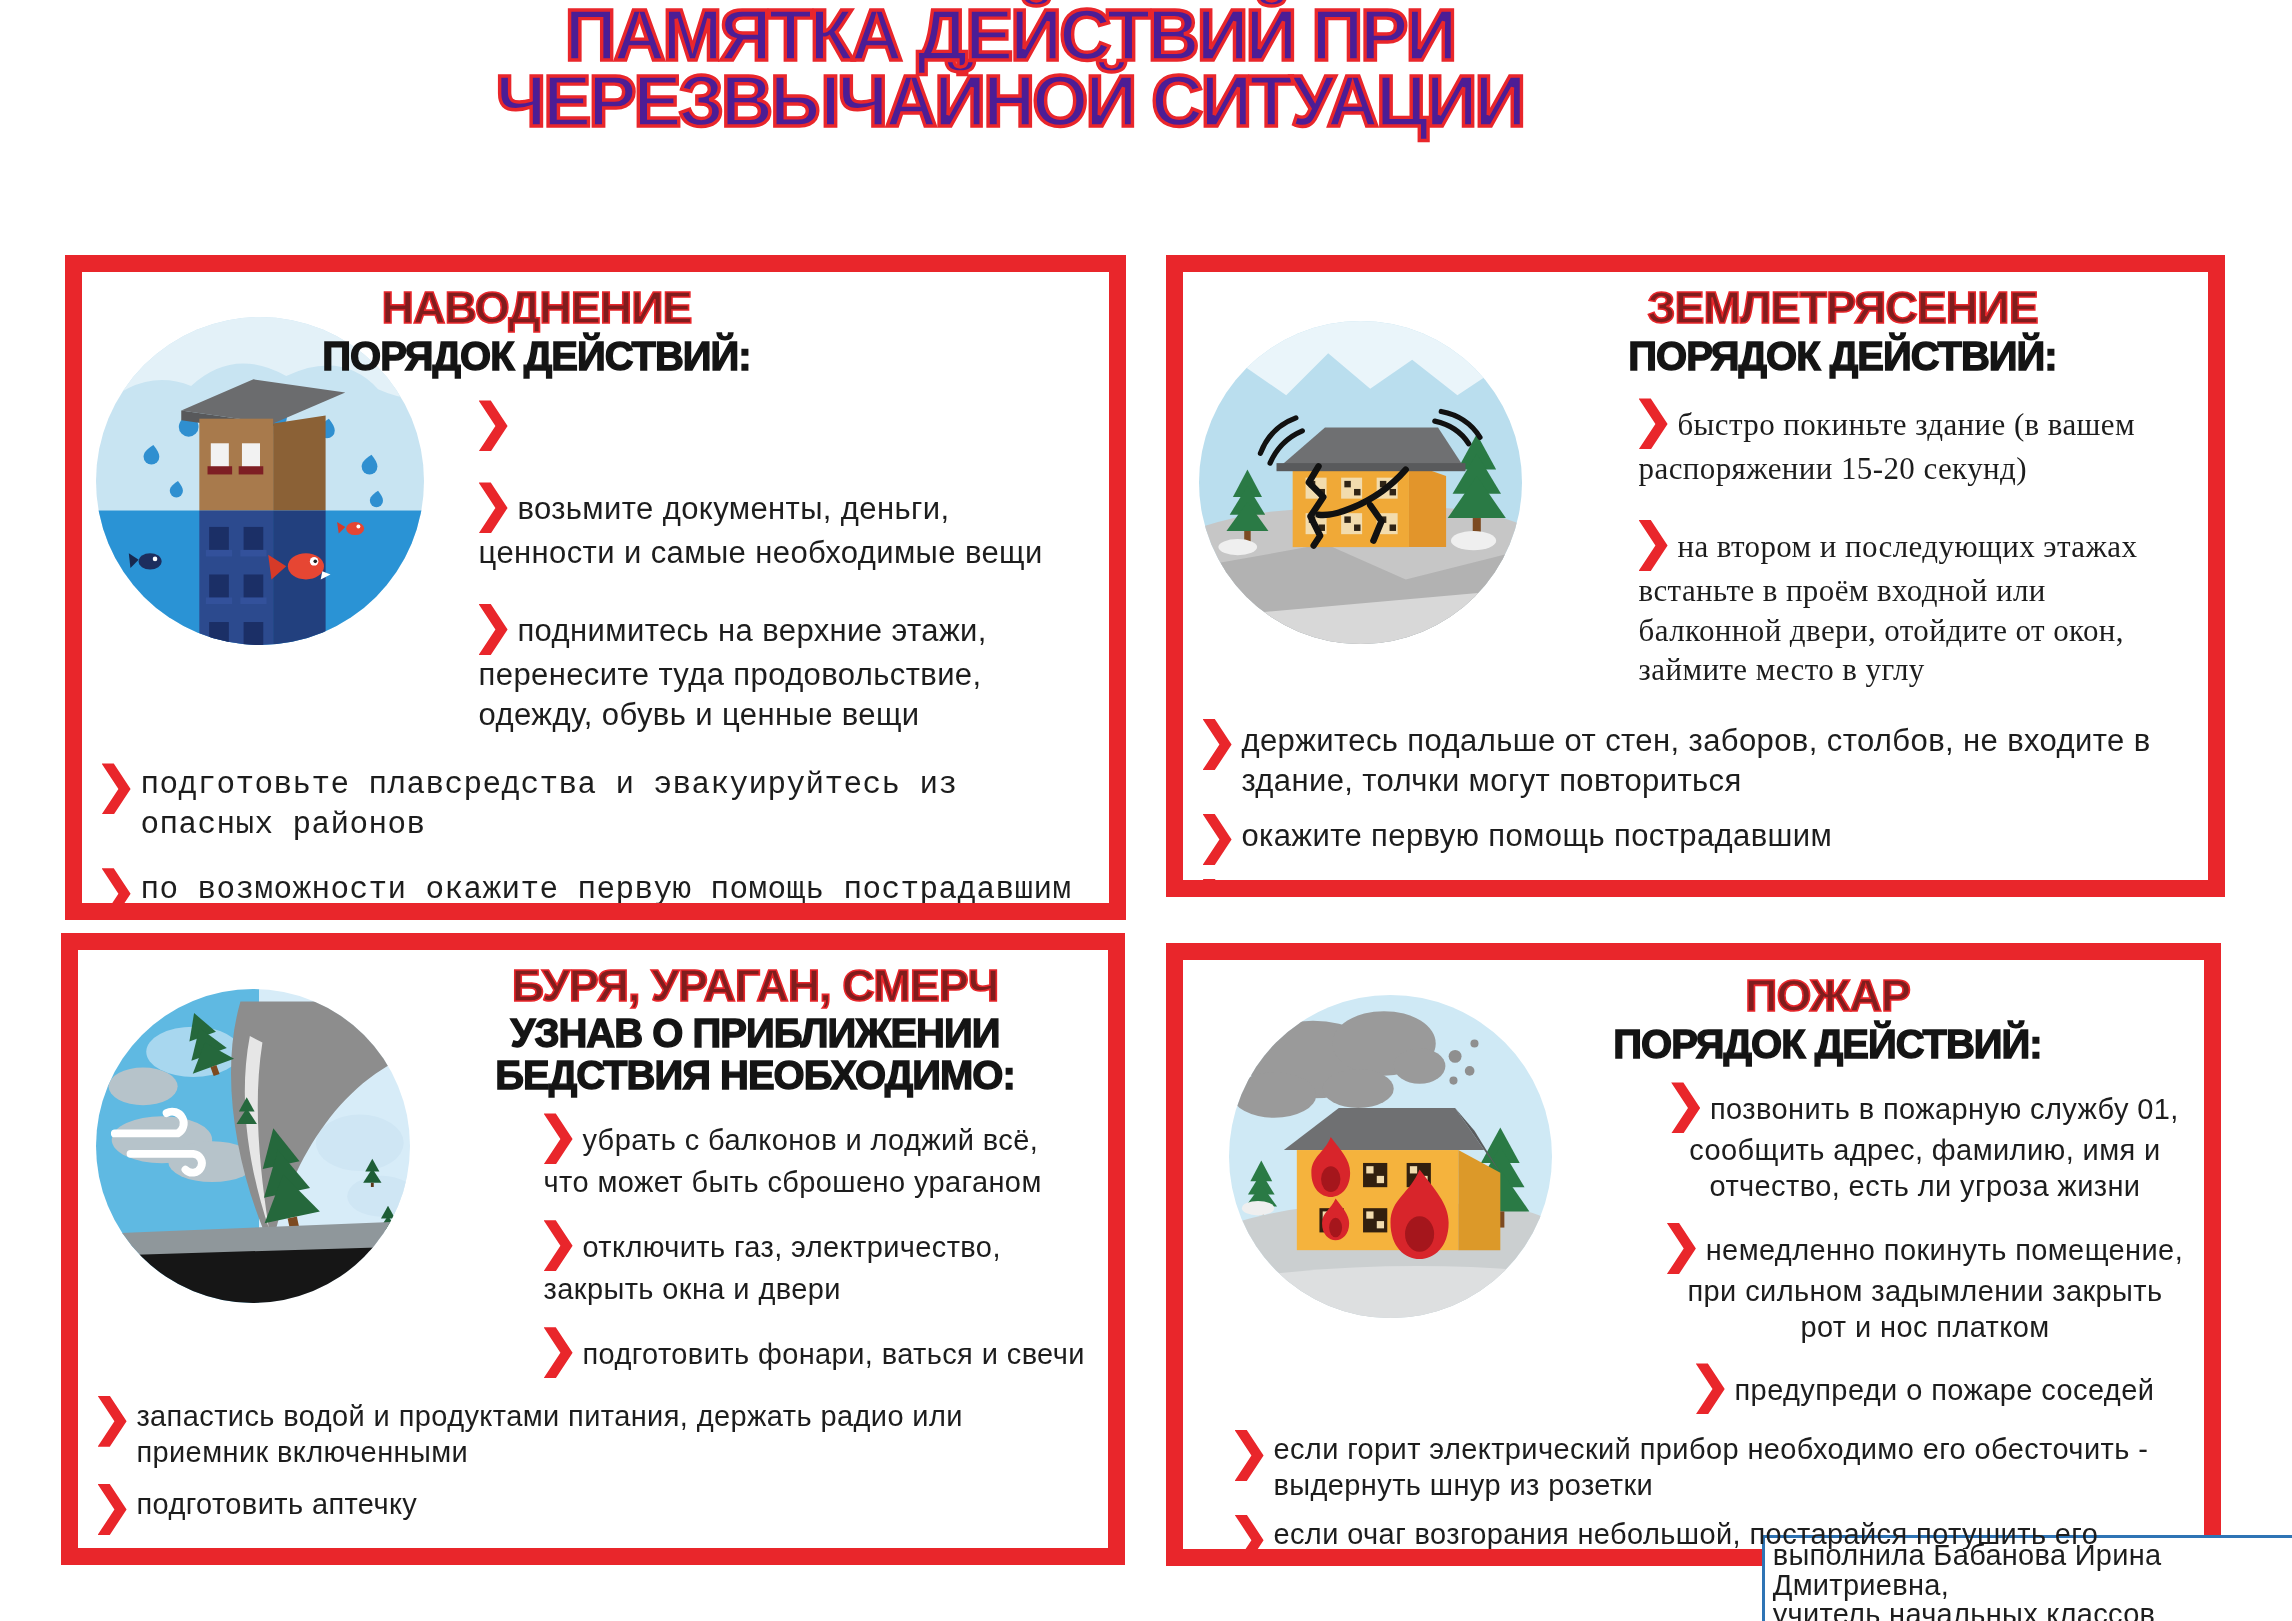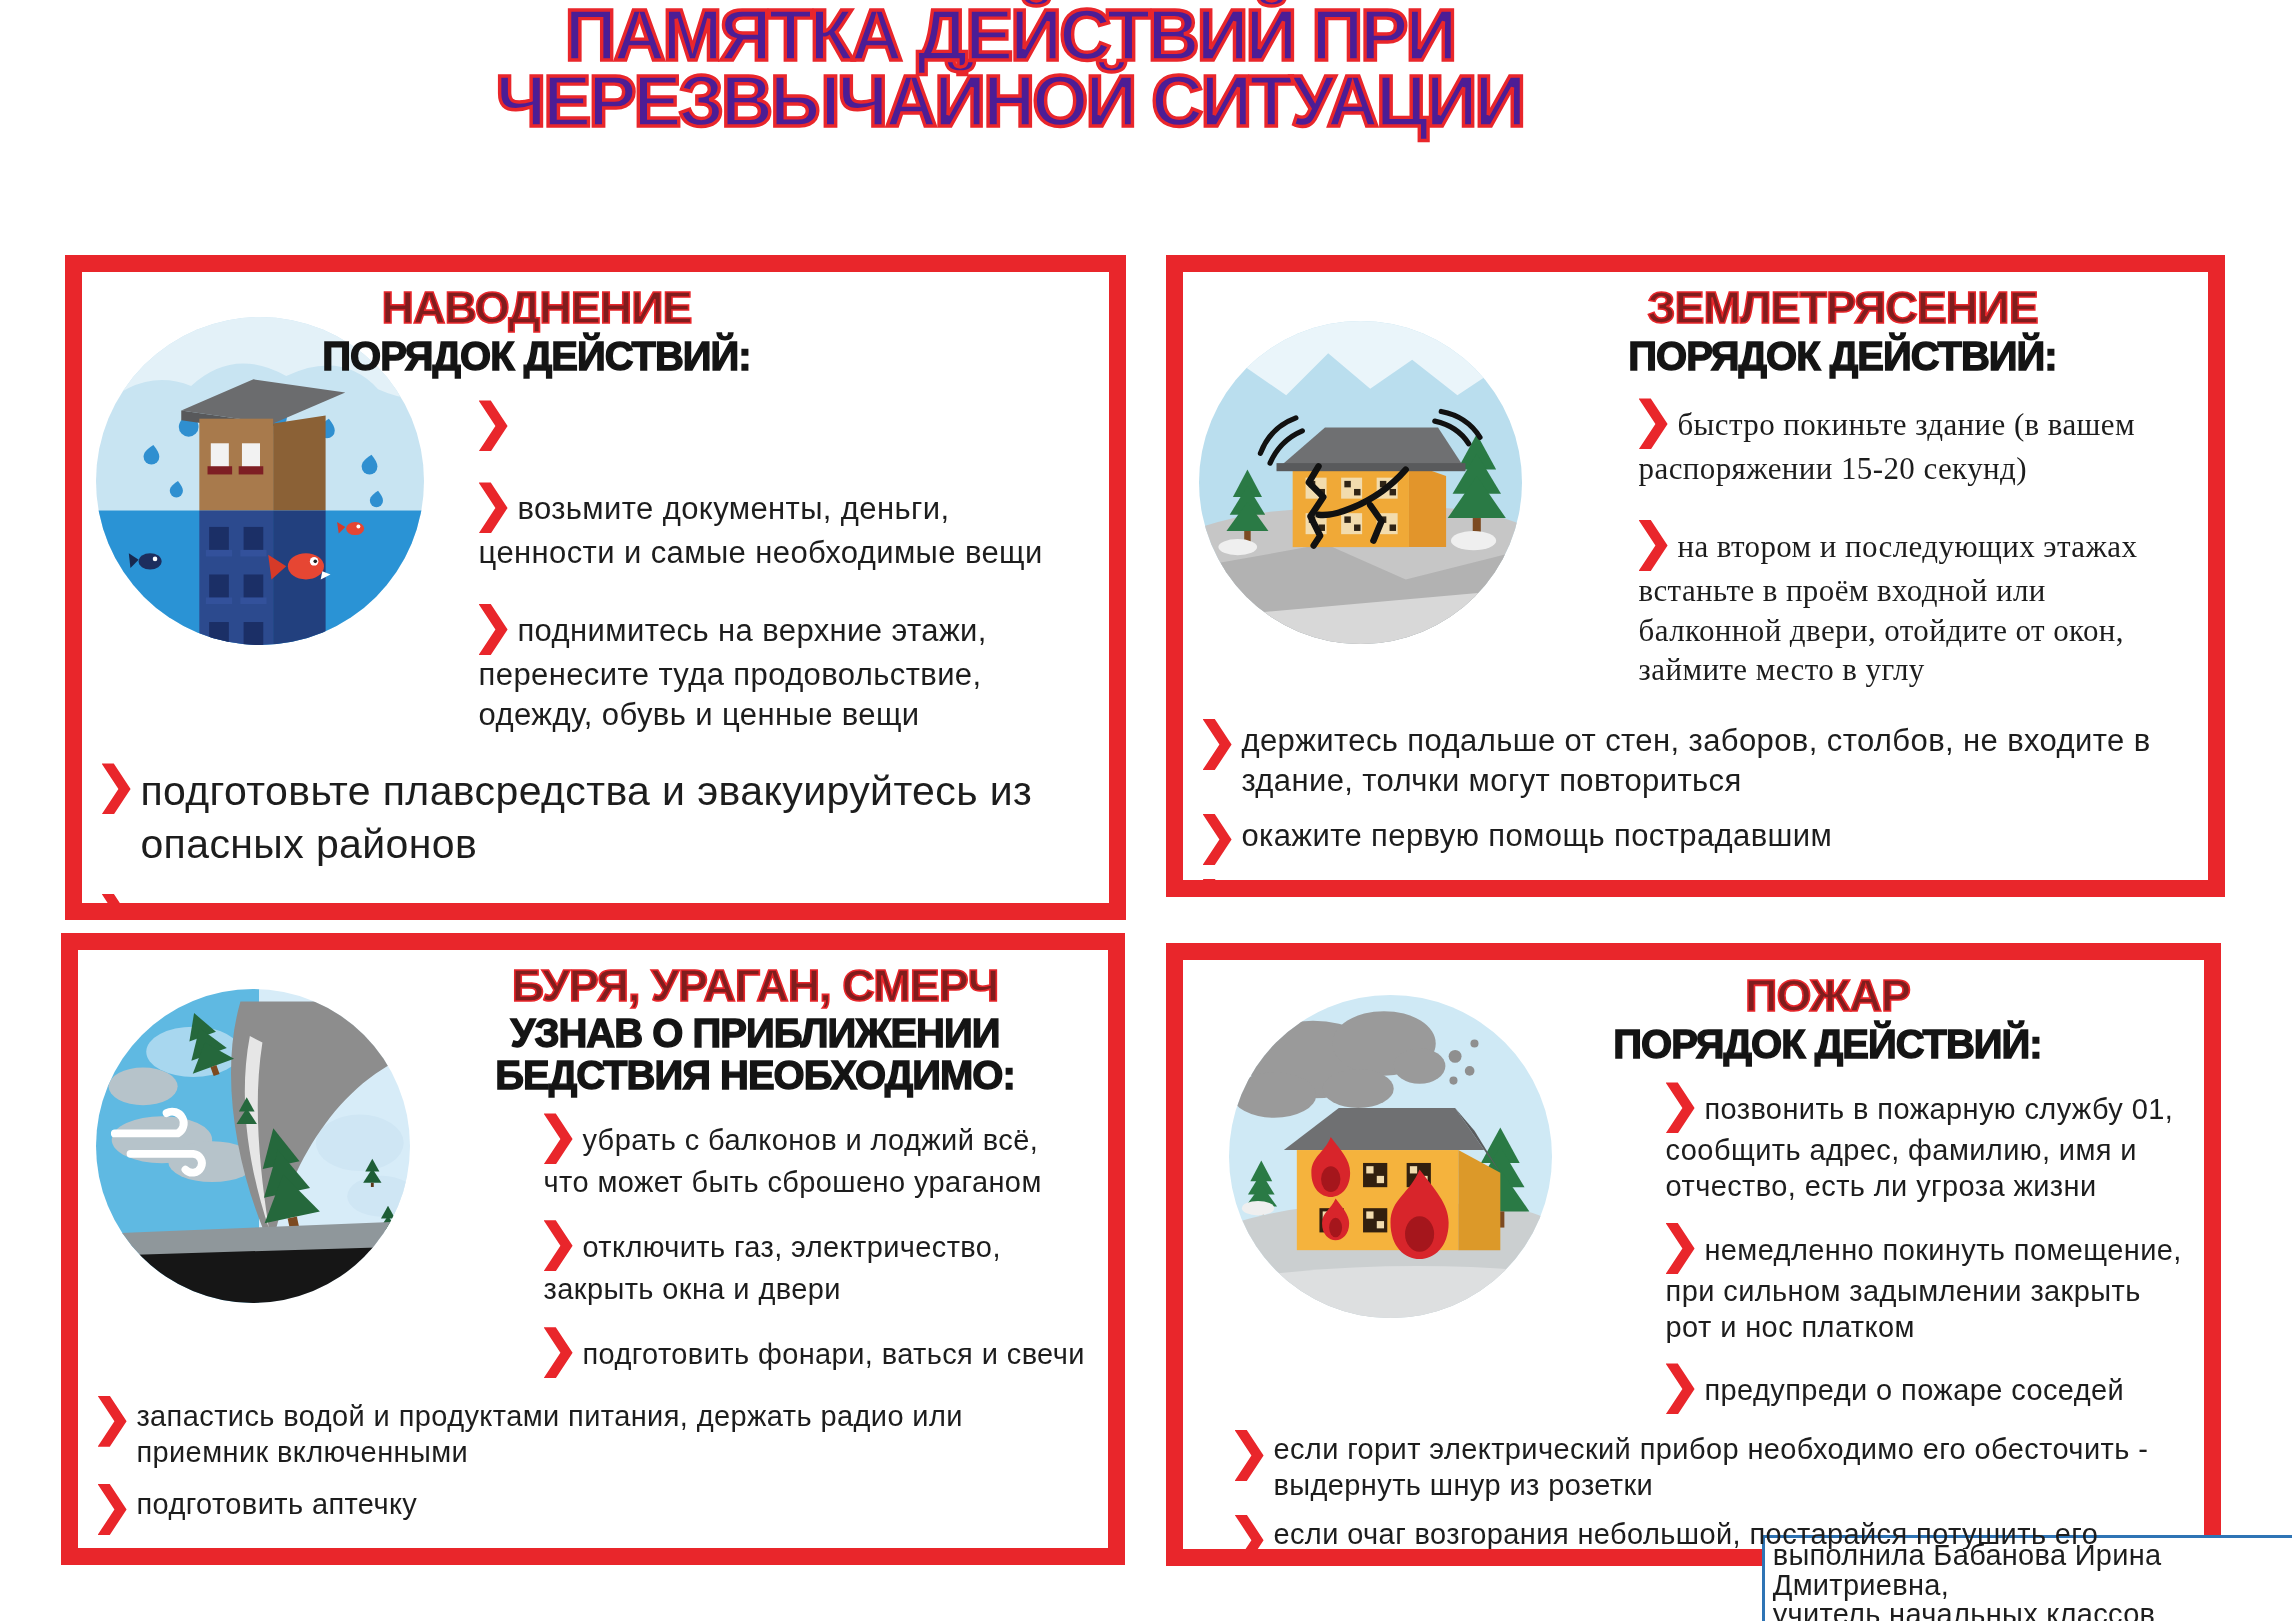--- a/index.html
+++ b/index.html
@@ -51,30 +51,30 @@
   
   .side{position:relative;z-index:2;}
   .side p{margin:0;}
   #p-flood .side{margin-left:377px;min-height:276px;padding-top:15.7px;font-size:31px;line-height:1.28;}
   #p-flood .side p{margin-bottom:31px;}
   #p-quake .side{margin-left:436px;min-height:282px;padding-top:13.7px;font-size:31px;line-height:1.28;}
   #p-quake .side p{margin-bottom:31px;font-family:Liberation Serif, serif;}
   #p-storm .side{margin-left:446px;min-height:235px;padding-top:11.8px;font-size:29px;line-height:1.25;}
   #p-storm .side p{margin-bottom:19.6px;}
   #p-fire .side{margin-left:431px;min-height:259px;padding-top:9.8px;font-size:29px;line-height:1.24;}
-  #p-fire .side p{margin-bottom:17.6px;}
+  #p-fire .side p{margin-bottom:17.6px;text-align:center;}
 
   .s-txt,.row-txt{color:#1d1d1d;letter-spacing:0.4px;}
 
   
   .full{position:relative;z-index:2;}
   .row{display:flex;align-items:flex-start;}
   .row .chev{margin-top:-2px;}
   .row-txt{max-width:946px;}
-  #p-flood .full{font-size:41px;line-height:1.28;}
+  #p-flood .full{font-size:31px;line-height:1.28;font-family:Liberation Mono, monospace;}
   #p-flood .row{margin-bottom:25.5px;}
   #p-quake .full{font-size:31px;line-height:1.28;}
   #p-quake .row{margin-bottom:15.7px;}
   #p-storm .full{font-size:29px;line-height:1.25;}
   #p-storm .row{margin-bottom:15.7px;}
   #p-fire .full{font-size:29px;line-height:1.24;}
   #p-fire .row{margin-bottom:12.7px;}
 
   
   .footer-box{

